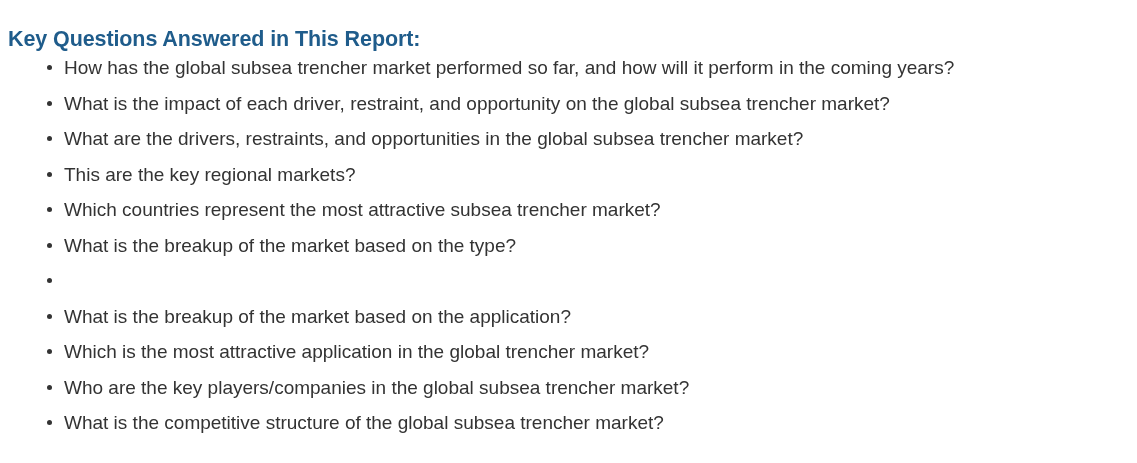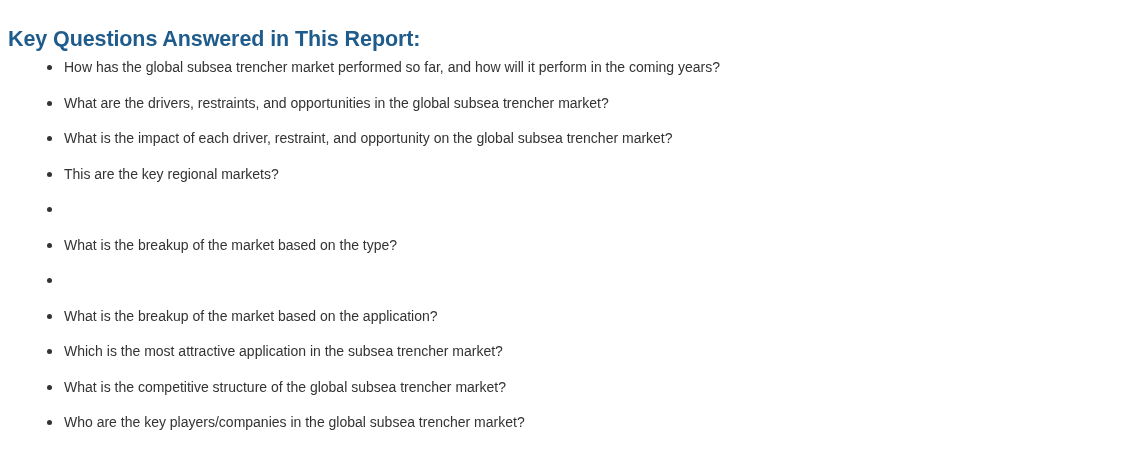--- a/index.html
+++ b/index.html
@@ -44,21 +44,21 @@
     padding: 0;
     list-style: none;
   }
 
   .question-item {
     position: relative;
     height: 35.5px;
     padding-left: 64px;
     box-sizing: border-box;
     font-family: "Liberation Sans", sans-serif;
-    font-size: 14px;
+    font-size: 19px;
     line-height: 27px;
     color: #333333;
     white-space: nowrap;
   }
 
   .question-item .bullet-dot {
     position: absolute;
     left: 47px;
     top: 11px;
     width: 5px;
@@ -78,51 +78,52 @@
 
   <h2 class="section-heading">Key Questions Answered in This Report:</h2>
 
   <ul class="questions-list">
     <li class="question-item">
       <span class="bullet-dot"></span>
       <span class="question-text">How has the global subsea trencher market performed so far, and how will it perform in the coming years?</span>
     </li>
     <li class="question-item">
       <span class="bullet-dot"></span>
-      <span class="question-text">What are the drivers, restraints, and opportunities in the global subsea trencher market?</span>
+      <span class="question-text">What is the impact of each driver, restraint, and opportunity on the global subsea trencher market?</span>
     </li>
     <li class="question-item">
       <span class="bullet-dot"></span>
-      <span class="question-text">What is the impact of each driver, restraint, and opportunity on the global subsea trencher market?</span>
+      <span class="question-text">What are the drivers, restraints, and opportunities in the global subsea trencher market?</span>
     </li>
     <li class="question-item">
       <span class="bullet-dot"></span>
       <span class="question-text">This are the key regional markets?</span>
     </li>
     <li class="question-item">
       <span class="bullet-dot"></span>
+      <span class="question-text">Which countries represent the most attractive subsea trencher market?</span>
     </li>
     <li class="question-item">
       <span class="bullet-dot"></span>
       <span class="question-text">What is the breakup of the market based on the type?</span>
     </li>
     <li class="question-item">
       <span class="bullet-dot"></span>
     </li>
     <li class="question-item">
       <span class="bullet-dot"></span>
       <span class="question-text">What is the breakup of the market based on the application?</span>
     </li>
     <li class="question-item">
       <span class="bullet-dot"></span>
-      <span class="question-text">Which is the most attractive application in the subsea trencher market?</span>
+      <span class="question-text">Which is the most attractive application in the global trencher market?</span>
+    </li>
+    <li class="question-item">
+      <span class="bullet-dot"></span>
+      <span class="question-text">Who are the key players/companies in the global subsea trencher market?</span>
     </li>
     <li class="question-item">
       <span class="bullet-dot"></span>
       <span class="question-text">What is the competitive structure of the global subsea trencher market?</span>
-    </li>
-    <li class="question-item">
-      <span class="bullet-dot"></span>
-      <span class="question-text">Who are the key players/companies in the global subsea trencher market?</span>
     </li>
   </ul>
 
 </div>
 
 </body></html>

